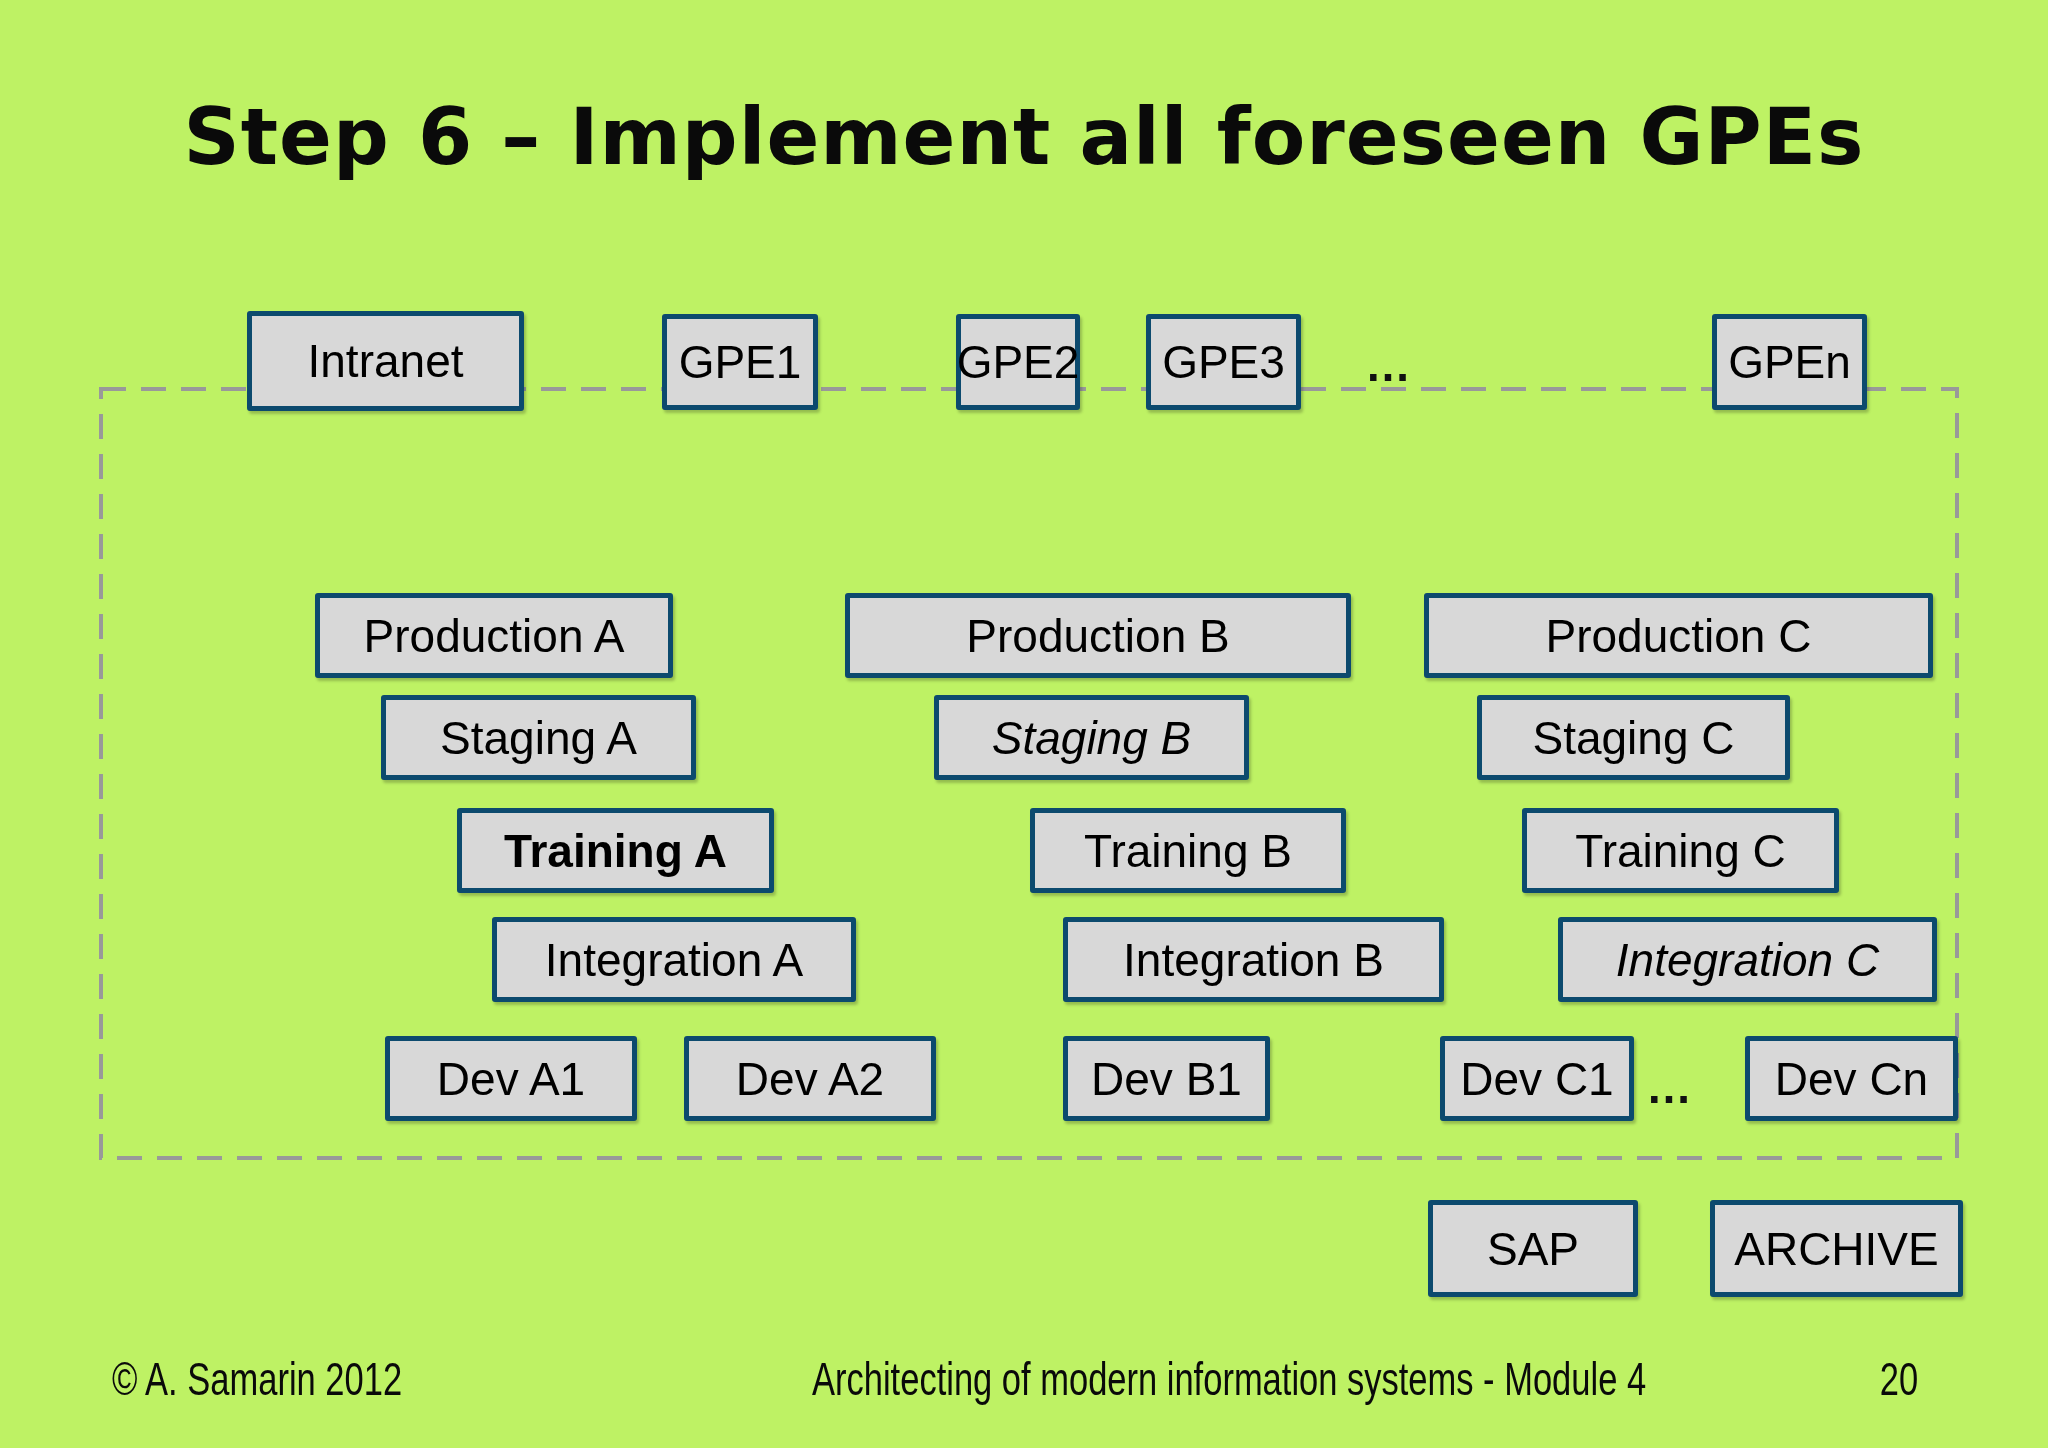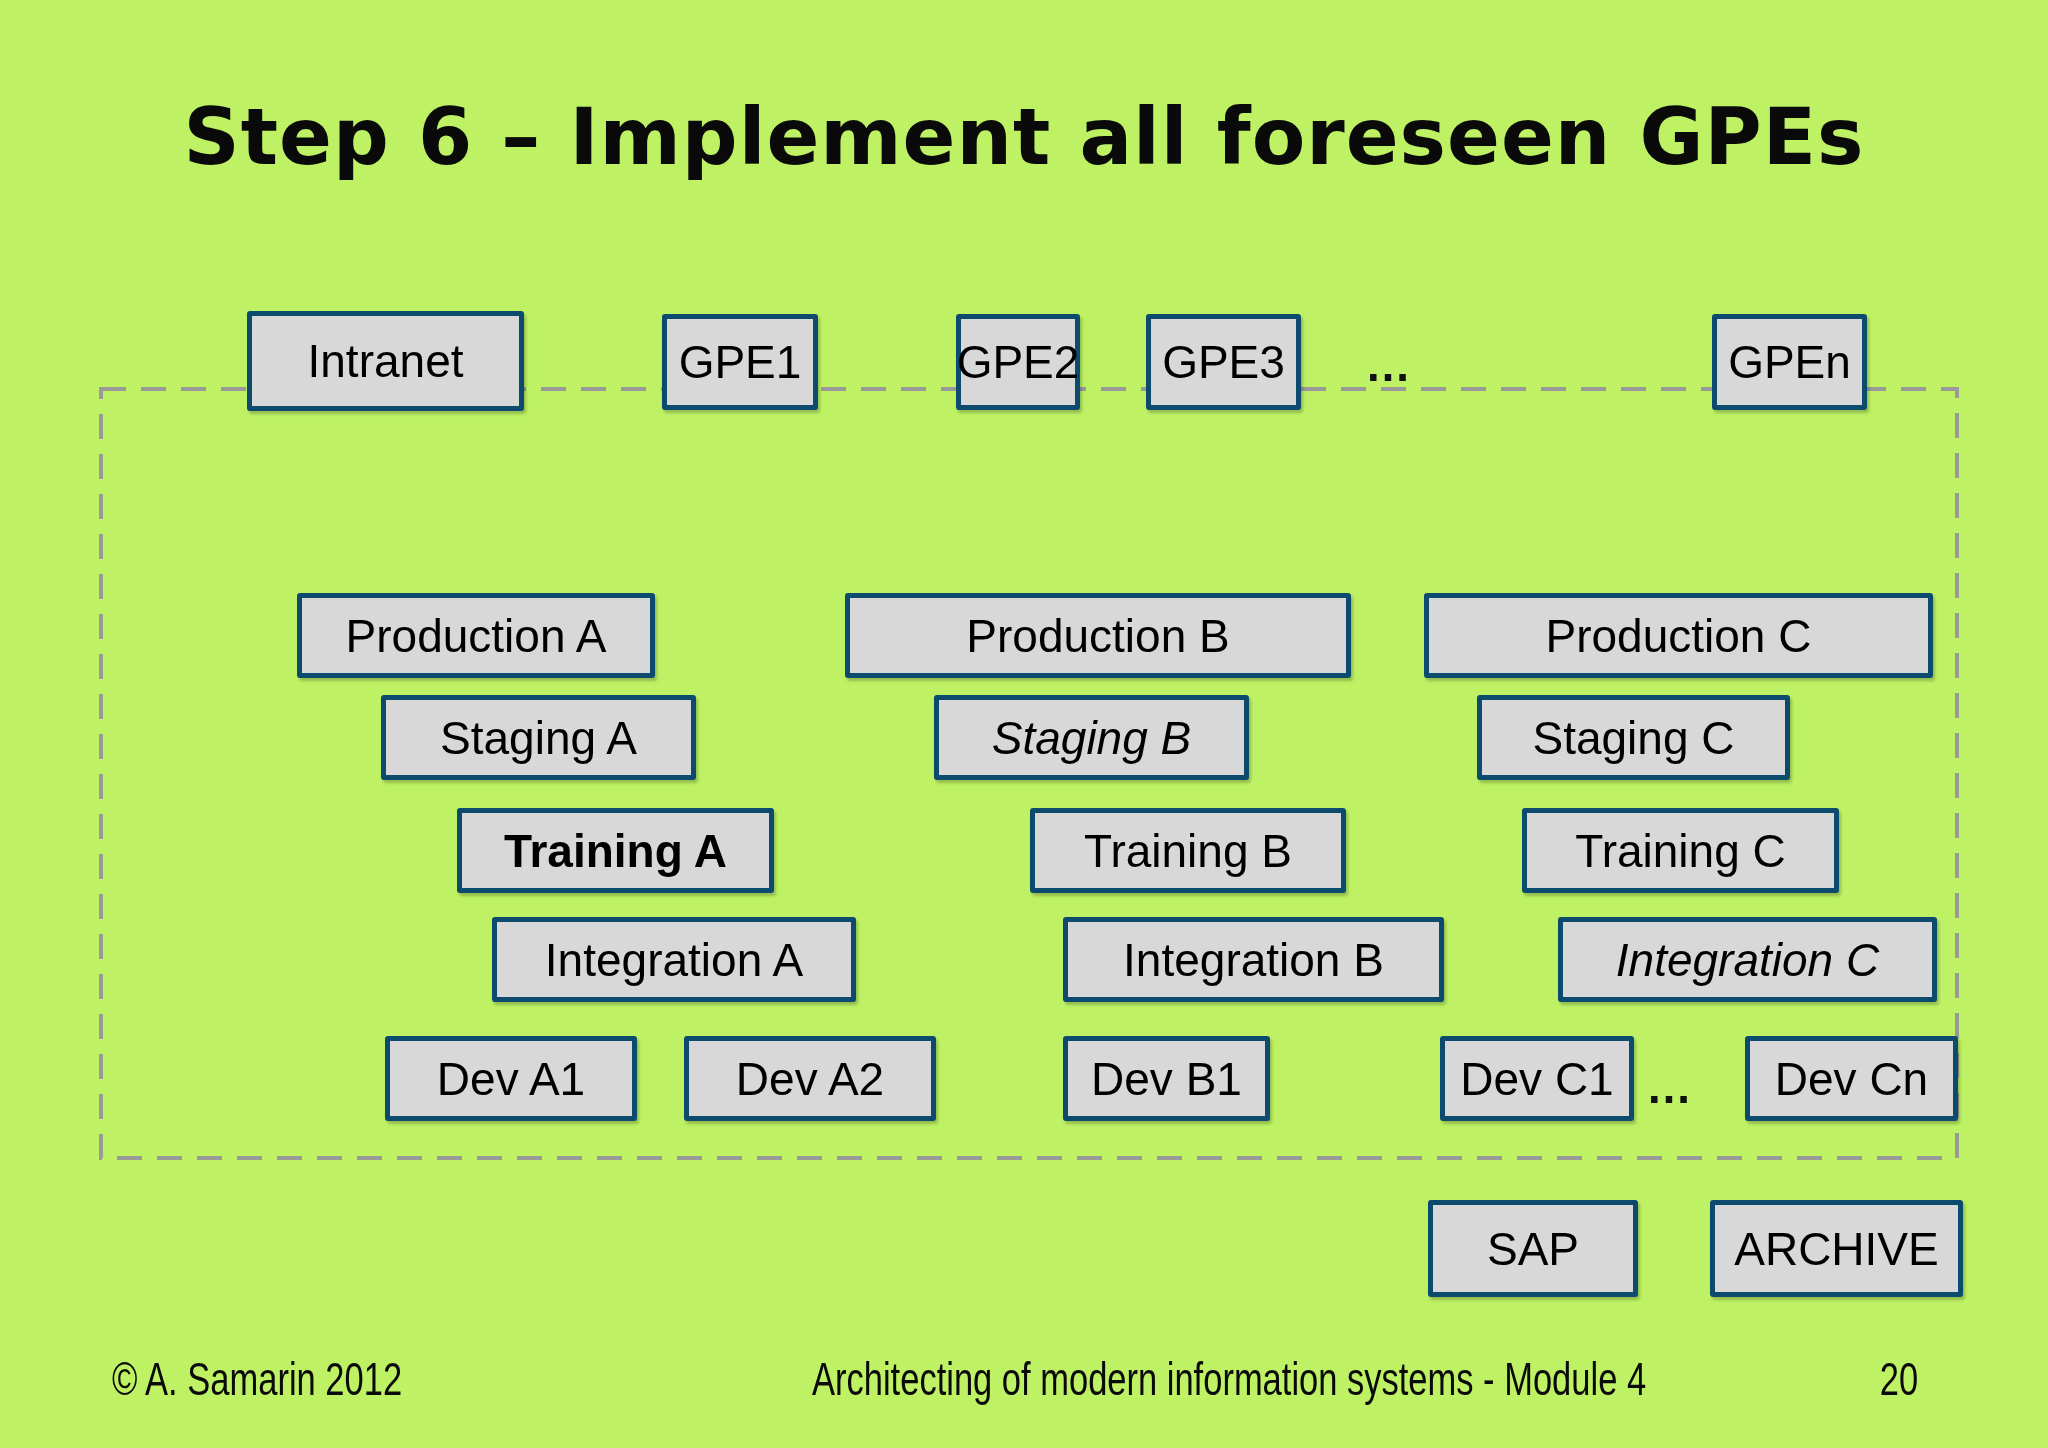--- a/index.html
+++ b/index.html
@@ -41,21 +41,21 @@
 
   <div class="title">Step 6 – Implement all foreseen GPEs</div>
 
   <div class="box" style="left:247px;top:311px;width:277px;height:100px;">Intranet</div>
   <div class="box" style="left:662px;top:314px;width:156px;height:96px;">GPE1</div>
   <div class="box" style="left:913px;top:314px;width:124px;height:96px;margin-left:43px;">GPE2</div>
   <div class="box" style="left:1146px;top:314px;width:155px;height:96px;">GPE3</div>
   <div class="dots" style="left:1354px;top:330px;width:70px;height:70px;">…</div>
   <div class="box" style="left:1712px;top:314px;width:155px;height:96px;">GPEn</div>
 
-  <div class="box" style="left:297px;top:593px;width:358px;height:85px;">Production A</div>
+  <div class="box" style="left:315px;top:593px;width:358px;height:85px;">Production A</div>
   <div class="box" style="left:381px;top:695px;width:315px;height:85px;">Staging A</div>
   <div class="box" style="left:457px;top:808px;width:317px;height:85px;font-weight:bold;">Training A</div>
   <div class="box" style="left:492px;top:917px;width:364px;height:85px;">Integration A</div>
   <div class="box" style="left:385px;top:1036px;width:252px;height:85px;">Dev A1</div>
   <div class="box" style="left:684px;top:1036px;width:252px;height:85px;">Dev A2</div>
 
   <div class="box" style="left:845px;top:593px;width:506px;height:85px;">Production B</div>
   <div class="box" style="left:934px;top:695px;width:315px;height:85px;font-style:italic;">Staging B</div>
   <div class="box" style="left:1030px;top:808px;width:316px;height:85px;">Training B</div>
   <div class="box" style="left:1063px;top:917px;width:381px;height:85px;">Integration B</div>

